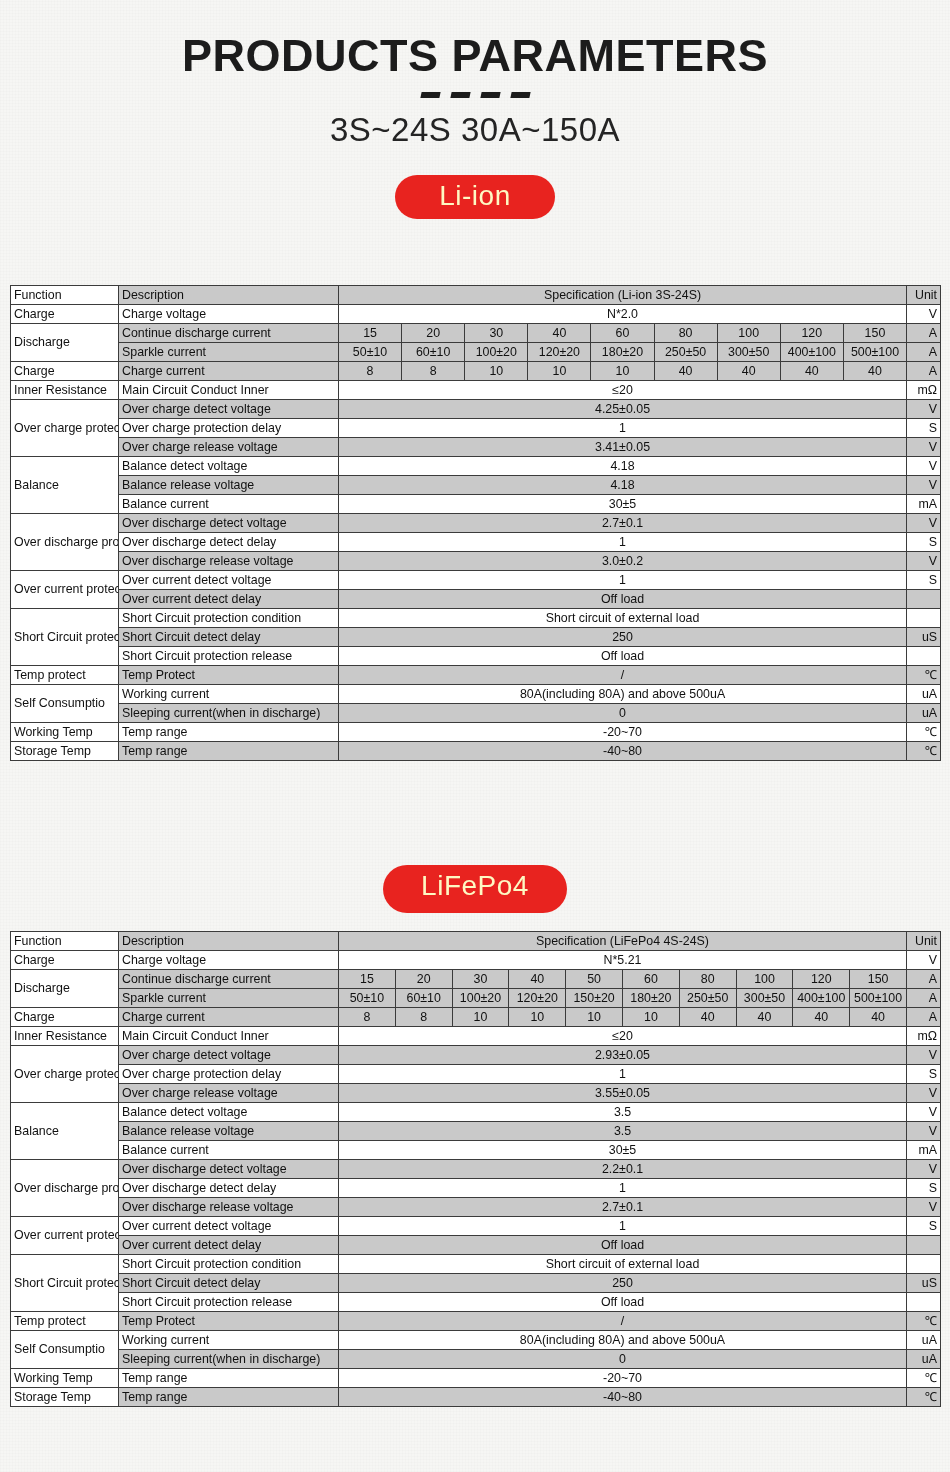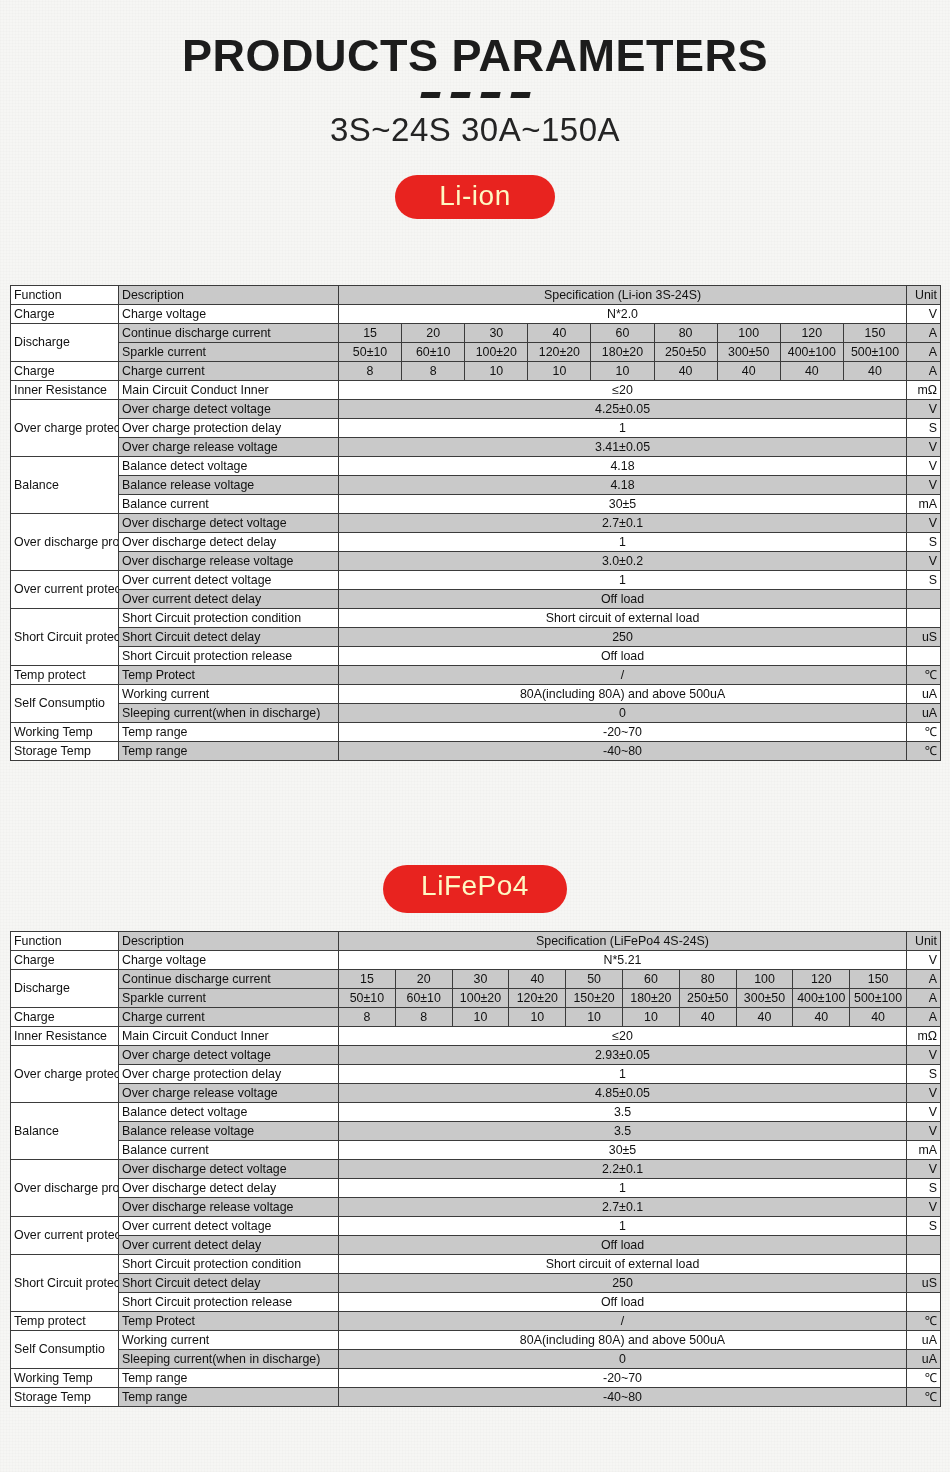--- a/index.html
+++ b/index.html
@@ -397,21 +397,21 @@
             <td class="c-val shade " colspan="10">2.93±0.05</td>
             <td class="c-unit shade ">V</td>
           </tr>
           <tr class="">
             <td class="c-desc white ">Over charge protection delay</td>
             <td class="c-val white " colspan="10">1</td>
             <td class="c-unit white ">S</td>
           </tr>
           <tr class="">
             <td class="c-desc shade ">Over charge release voltage</td>
-            <td class="c-val shade " colspan="10">4.85±0.05</td>
+            <td class="c-val shade " colspan="10">3.55±0.05</td>
             <td class="c-unit shade ">V</td>
           </tr>
           <tr class="">
             <td class="c-func " rowspan="3">Balance</td>
             <td class="c-desc white ">Balance detect voltage</td>
             <td class="c-val white " colspan="10">3.5</td>
             <td class="c-unit white ">V</td>
           </tr>
           <tr class="">
             <td class="c-desc shade ">Balance release voltage</td>

